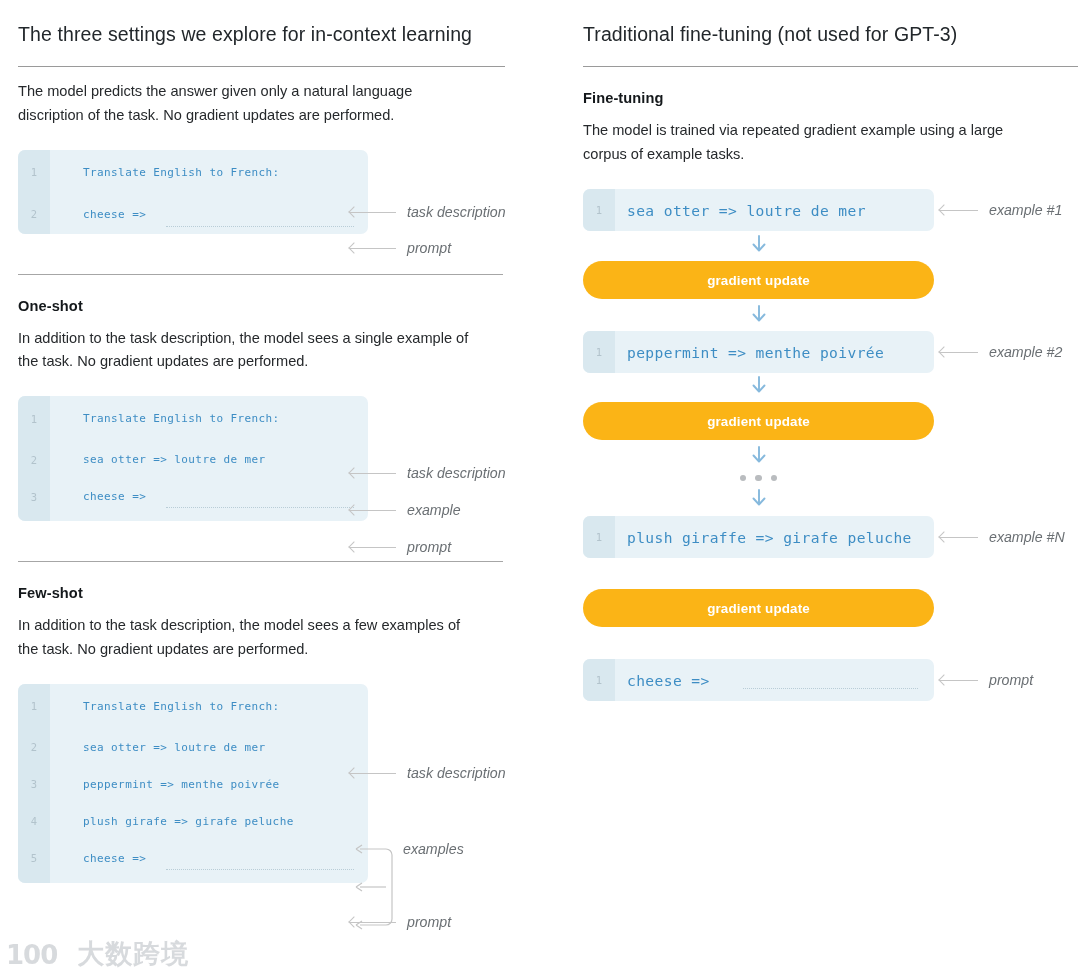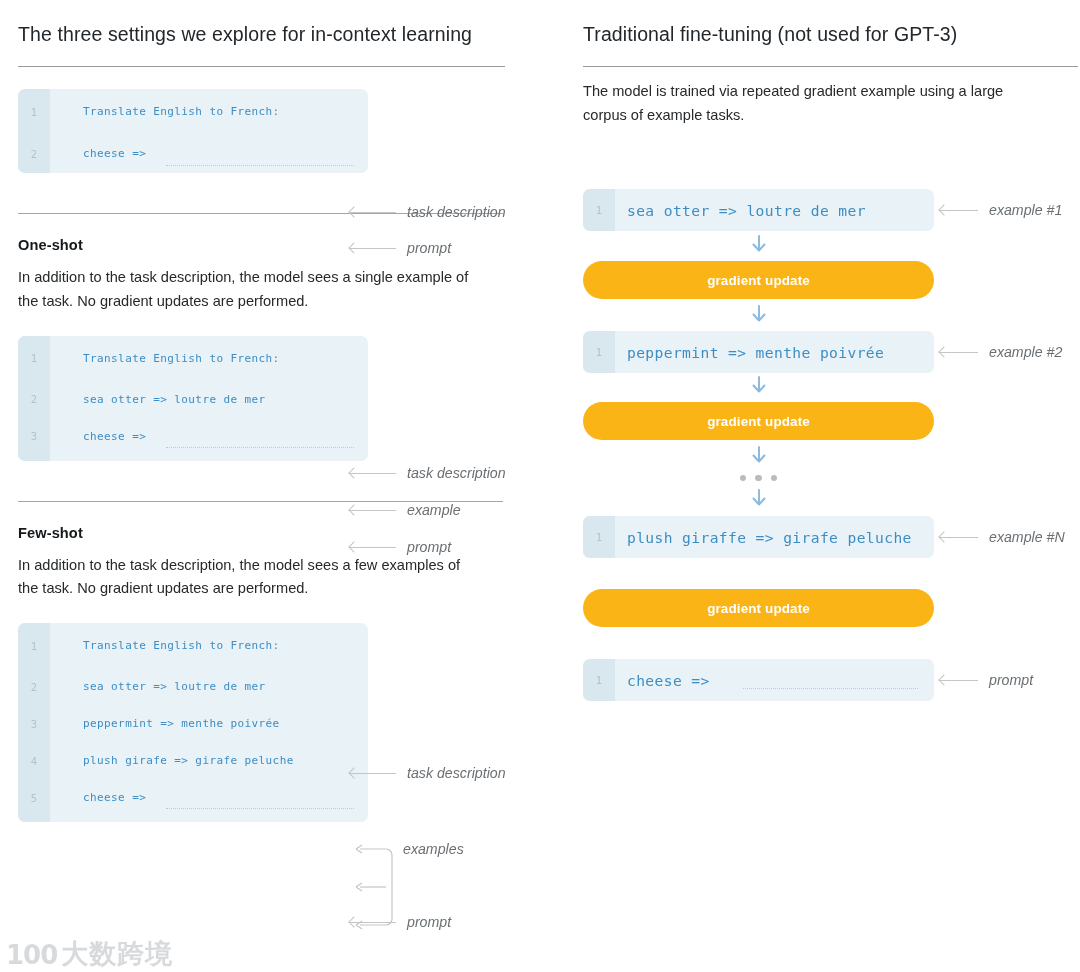--- a/index.html
+++ b/index.html
@@ -238,21 +238,21 @@
     align-items: center;
   }
 
   
   .watermark {
     position: absolute;
     left: 6px;
     bottom: 4px;
     display: flex;
     align-items: center;
-    gap: 4px;
+    gap: 20px;
     opacity: .72;
   }
   .wm-logo {
     font-family: "DejaVu Sans", sans-serif;
     font-size: 26px;
     font-weight: 700;
     color: #c9ccd0;
     line-height: 1;
     letter-spacing: -1px;
   }
@@ -269,20 +269,21 @@
 <body>
 
 <div class="page">
 
   <div class="col col-left">
 
     <div class="col-title">The three settings we explore for in-context learning</div>
     <div class="rule"></div>
 
     <div>
+      <div class="sec-body">The model predicts the answer given only a natural language discription of the task. No gradient updates are performed.</div>
 
       <div class="code-block" style="margin-top:22px; width:350px; height:84px;">
         <div class="gutter-bg"></div>
         <div class="code-rows">
           <div class="code-row padded" style="height:45px;">
             <div class="ln">1</div>
             <div class="code-txt">Translate English to French:</div>
           </div>
           <div class="code-row padded" style="height:39px;">
             <div class="ln">2</div>
@@ -394,20 +395,21 @@
         <span class="arrow-line"></span>
         <span class="anno-label">prompt</span>
       </div>
     </div>
 
   </div>
 
   <div class="col col-right">
     <div class="col-title">Traditional fine-tuning (not used for GPT-3)</div>
     <div class="rule"></div>
+    <div class="sec-head">Fine-tuning</div>
     <div class="sec-body" style="max-width:440px;">The model is trained via repeated gradient example using a large corpus of example tasks.</div>
   </div>
 
   <div class="stack-center" style="top:189px;">
     <div class="pipe-block">
       <div class="gutter-bg"></div>
       <div class="pipe-row">
         <div class="ln">1</div>
         <div class="code-txt">sea otter =&gt; loutre de mer</div>
       </div>

